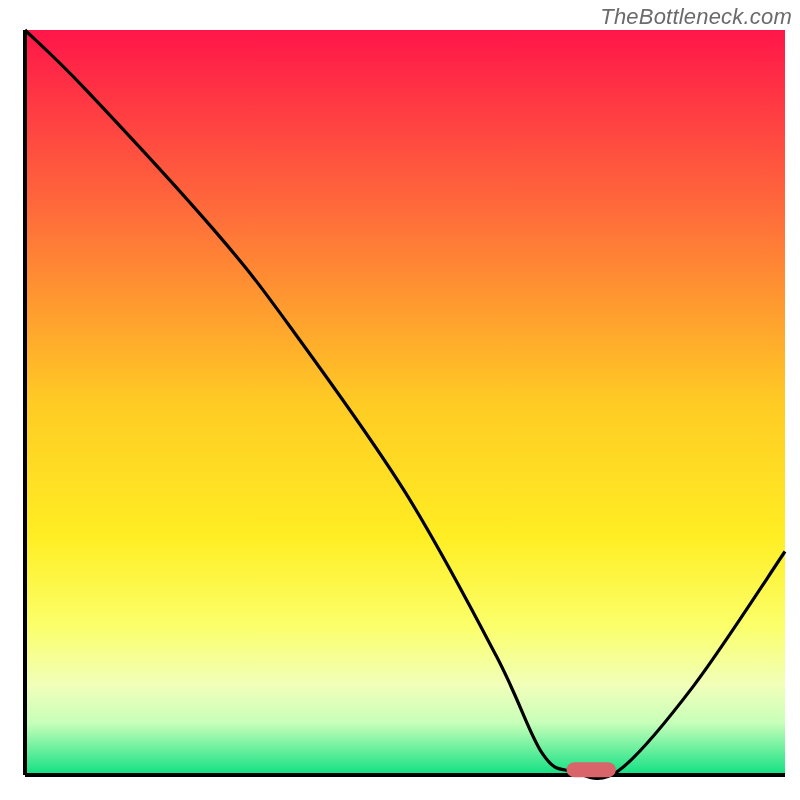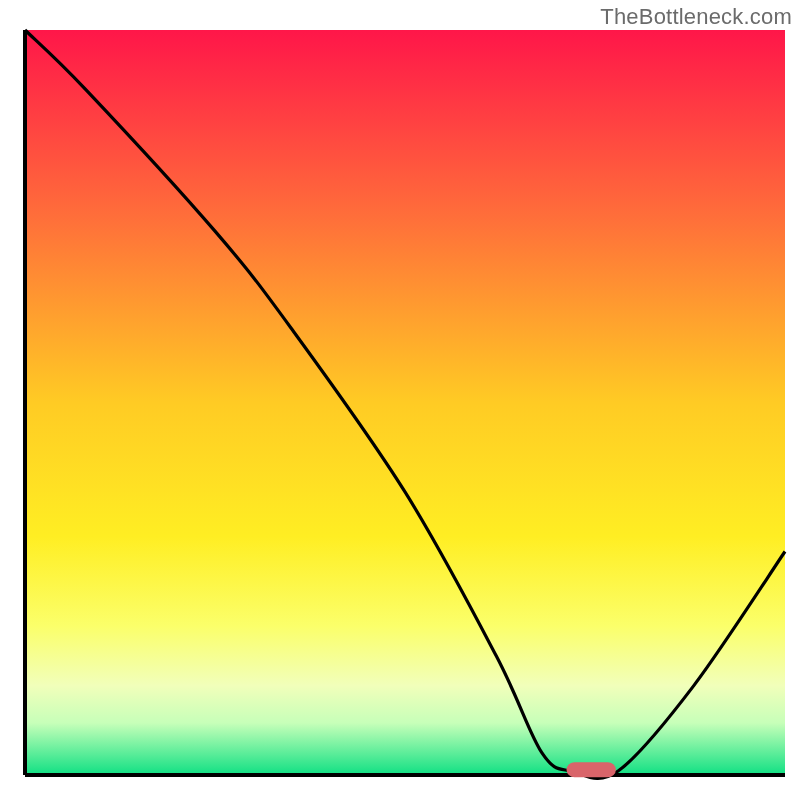--- a/index.html
+++ b/index.html
@@ -16,20 +16,21 @@
     height: 800px;
   }
   .watermark {
     position: absolute;
     top: 4px;
     right: 8px;
     font-family: Arial, Helvetica, sans-serif;
     font-size: 22px;
     color: #6b6b6b;
     letter-spacing: 0.2px;
+    font-style: italic;
   }
   .plot {
     position: absolute;
     left: 0;
     top: 0;
   }
 </style>
 </head>
 <body>
 <div class="container">

